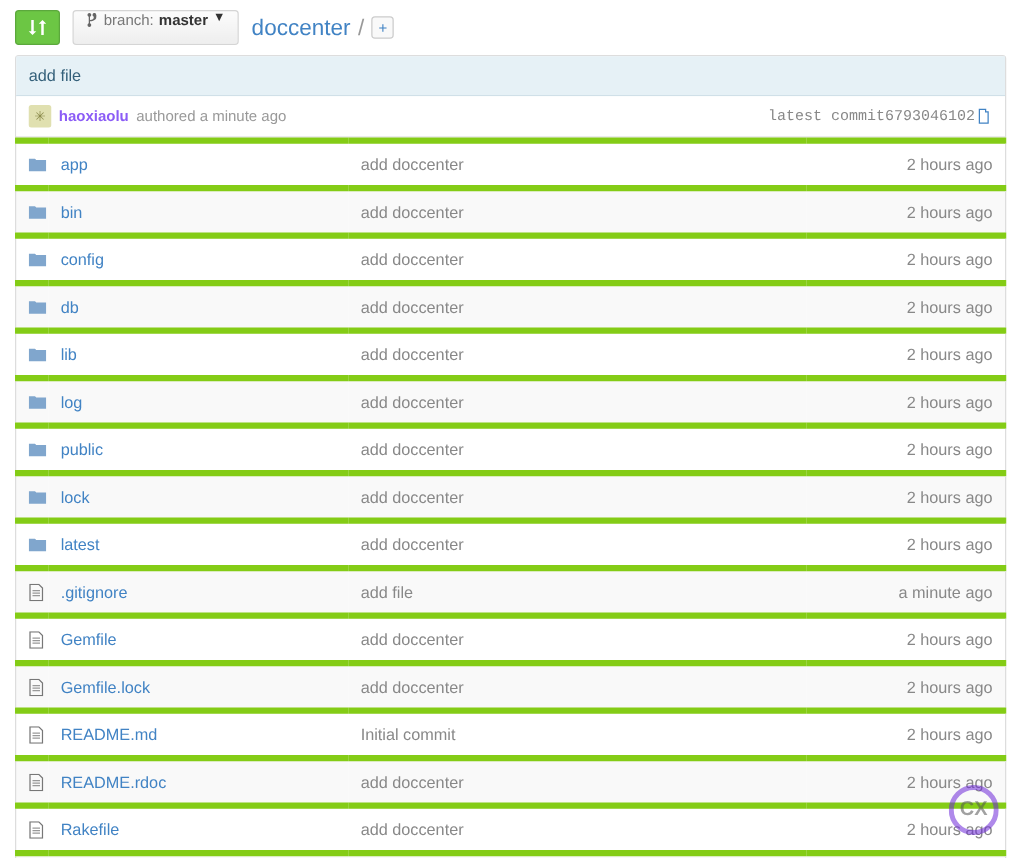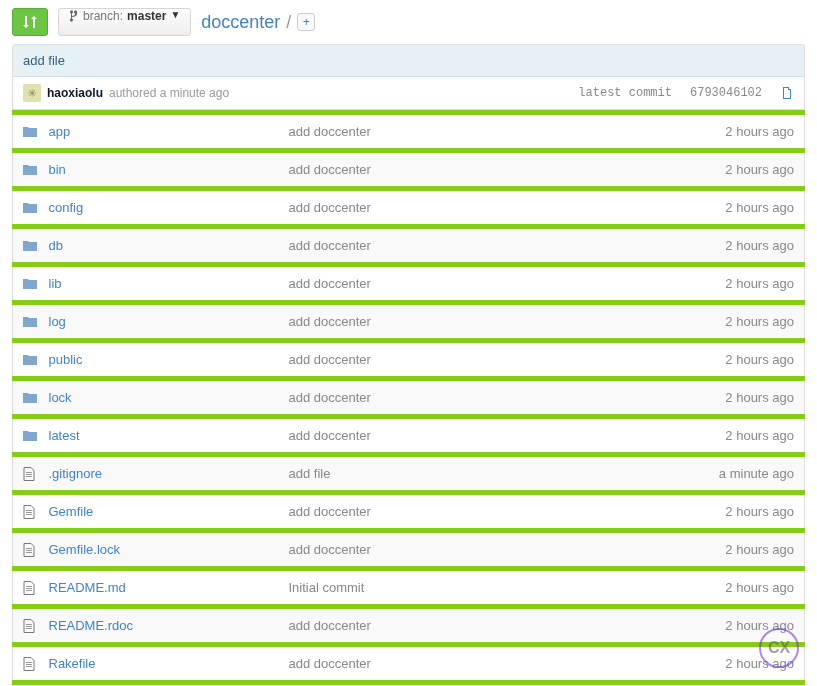--- a/index.html
+++ b/index.html
@@ -96,25 +96,25 @@
     width: 18px;
     height: 18px;
     background: #e0e0b0;
     border-radius: 2px;
     display: inline-flex;
     align-items: center;
     justify-content: center;
     font-size: 11px;
     color: #8a8a4a;
   }
-  .commit-meta-left .author { font-weight: bold; color: #0f172a; }
+  .commit-meta-left .author { font-weight: bold; color: #8b5cf6; }
   .commit-meta-right {
     display: flex;
     align-items: center;
-    gap: 18px;
+    gap: 0;
     font-family: Consolas, "Liberation Mono", monospace;
     color: #888;
     margin-left: 41px;
   }
   .commit-meta-right .copy-icon { color: #4183c4; }
   .files-table {
     margin: 0 12px;
     border: 1px solid #ddd;
     border-top: none;
     border-collapse: collapse;
@@ -143,21 +143,21 @@
     right: 18px;
     bottom: 18px;
     opacity: 0.55;
     display: flex;
     align-items: center;
     gap: 8px;
     pointer-events: none;
   }
   .watermark .wm-logo {
     width: 40px; height: 40px; border-radius: 20px;
-    border: 2px solid #6d28d9;
+    border: 4px solid #6d28d9;
     display: flex; align-items: center; justify-content: center;
     font-weight: bold; color: #555; font-size: 16px;
     font-family: Arial, sans-serif;
   }
   .watermark .wm-text .wm-main { font-size: 18px; font-weight: bold; color: #555; }
   .watermark .wm-text .wm-sub { font-size: 9px; color: #888; letter-spacing: 0.5px; }
 </style>
 </head>
 <body>
 

